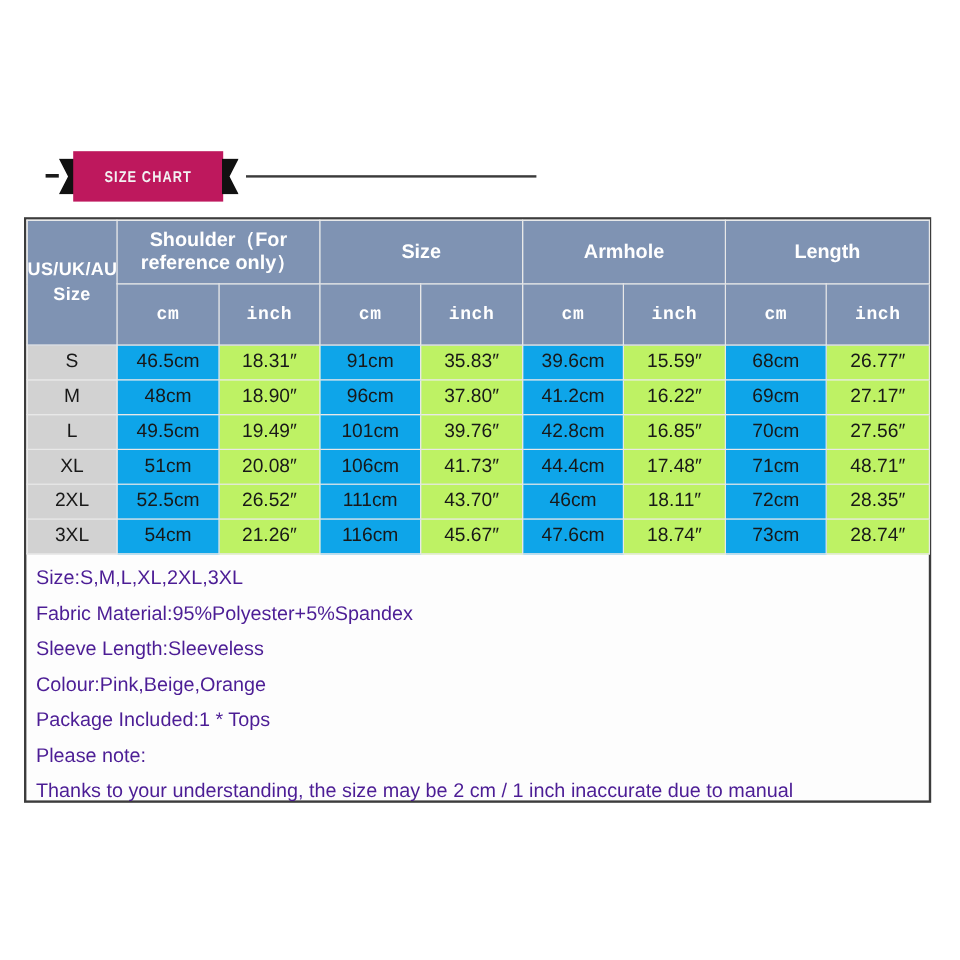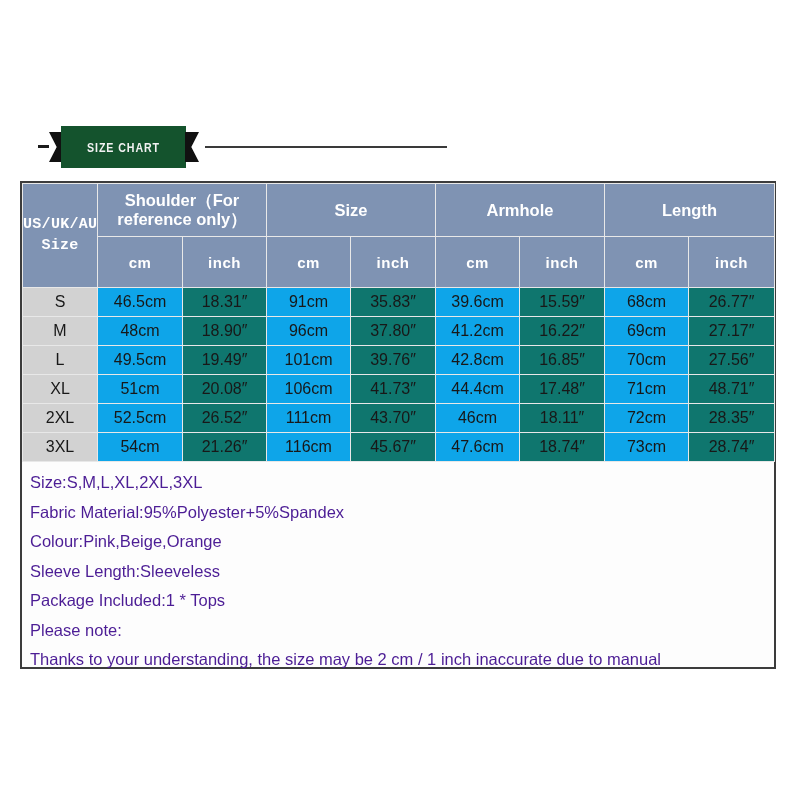--- a/index.html
+++ b/index.html
@@ -36,21 +36,21 @@
     width: 11px;
     height: 3px;
     background: #1b1b1b;
   }
   .ribbon {
     position: absolute;
     left: 23px;
     top: 0px;
     width: 125px;
     height: 42px;
-    background: #14532d;
+    background: #be185d;
     display: flex;
     align-items: center;
     justify-content: center;
   }
   .ribbon-text {
     color: #f2f2f2;
     font-family: "Liberation Sans", sans-serif;
     font-size: 13px;
     font-weight: bold;
     letter-spacing: 1.1px;
@@ -115,41 +115,41 @@
   }
   th.grp {
     height: 52px;
     font-size: 16.5px;
     font-family: "Liberation Sans", sans-serif;
     line-height: 1.15;
   }
   th.sub {
     height: 50px;
     font-size: 15px;
-    font-family: Liberation Sans, sans-serif;
+    font-family: Liberation Mono, monospace;
     letter-spacing: 0.5px;
   }
   th.size-head {
     height: 102px;
     font-size: 15px;
-    font-family: Liberation Mono, monospace;
+    font-family: Liberation Sans, sans-serif;
     line-height: 1.35;
     letter-spacing: 0.3px;
   }
 
   tbody td {
     height: 28px;
     font-size: 16px;
     font-family: "Liberation Sans", sans-serif;
     color: #181818;
     border: 1px solid #ffffff;
   }
   td.sz   { background: #d2d2d2; }
   td.cm   { background: #0ea5e9; }
-  td.inch { background: #0f766e; }
+  td.inch { background: #bef264; }
 
   
   .desc {
     padding: 6px 0 0 8px;
   }
   .desc-line {
     font-family: "Liberation Sans", sans-serif;
     font-size: 16.5px;
     color: #4c1d95;
     line-height: 1.0;
@@ -274,21 +274,21 @@
           <td class="inch">18.74″</td>
           <td class="cm">73cm</td>
           <td class="inch">28.74″</td>
         </tr>
       </tbody>
     </table>
 
     <div class="desc">
       <div class="desc-line">Size:S,M,L,XL,2XL,3XL</div>
       <div class="desc-line">Fabric Material:95%Polyester+5%Spandex</div>
+      <div class="desc-line">Sleeve Length:Sleeveless</div>
       <div class="desc-line">Colour:Pink,Beige,Orange</div>
-      <div class="desc-line">Sleeve Length:Sleeveless</div>
       <div class="desc-line">Package Included:1 * Tops</div>
       <div class="desc-line">Please note:</div>
       <div class="desc-line">Thanks to your understanding, the size may be 2 cm / 1 inch inaccurate due to manual</div>
     </div>
 
   </div>
 </div>
 
 </body></html>

